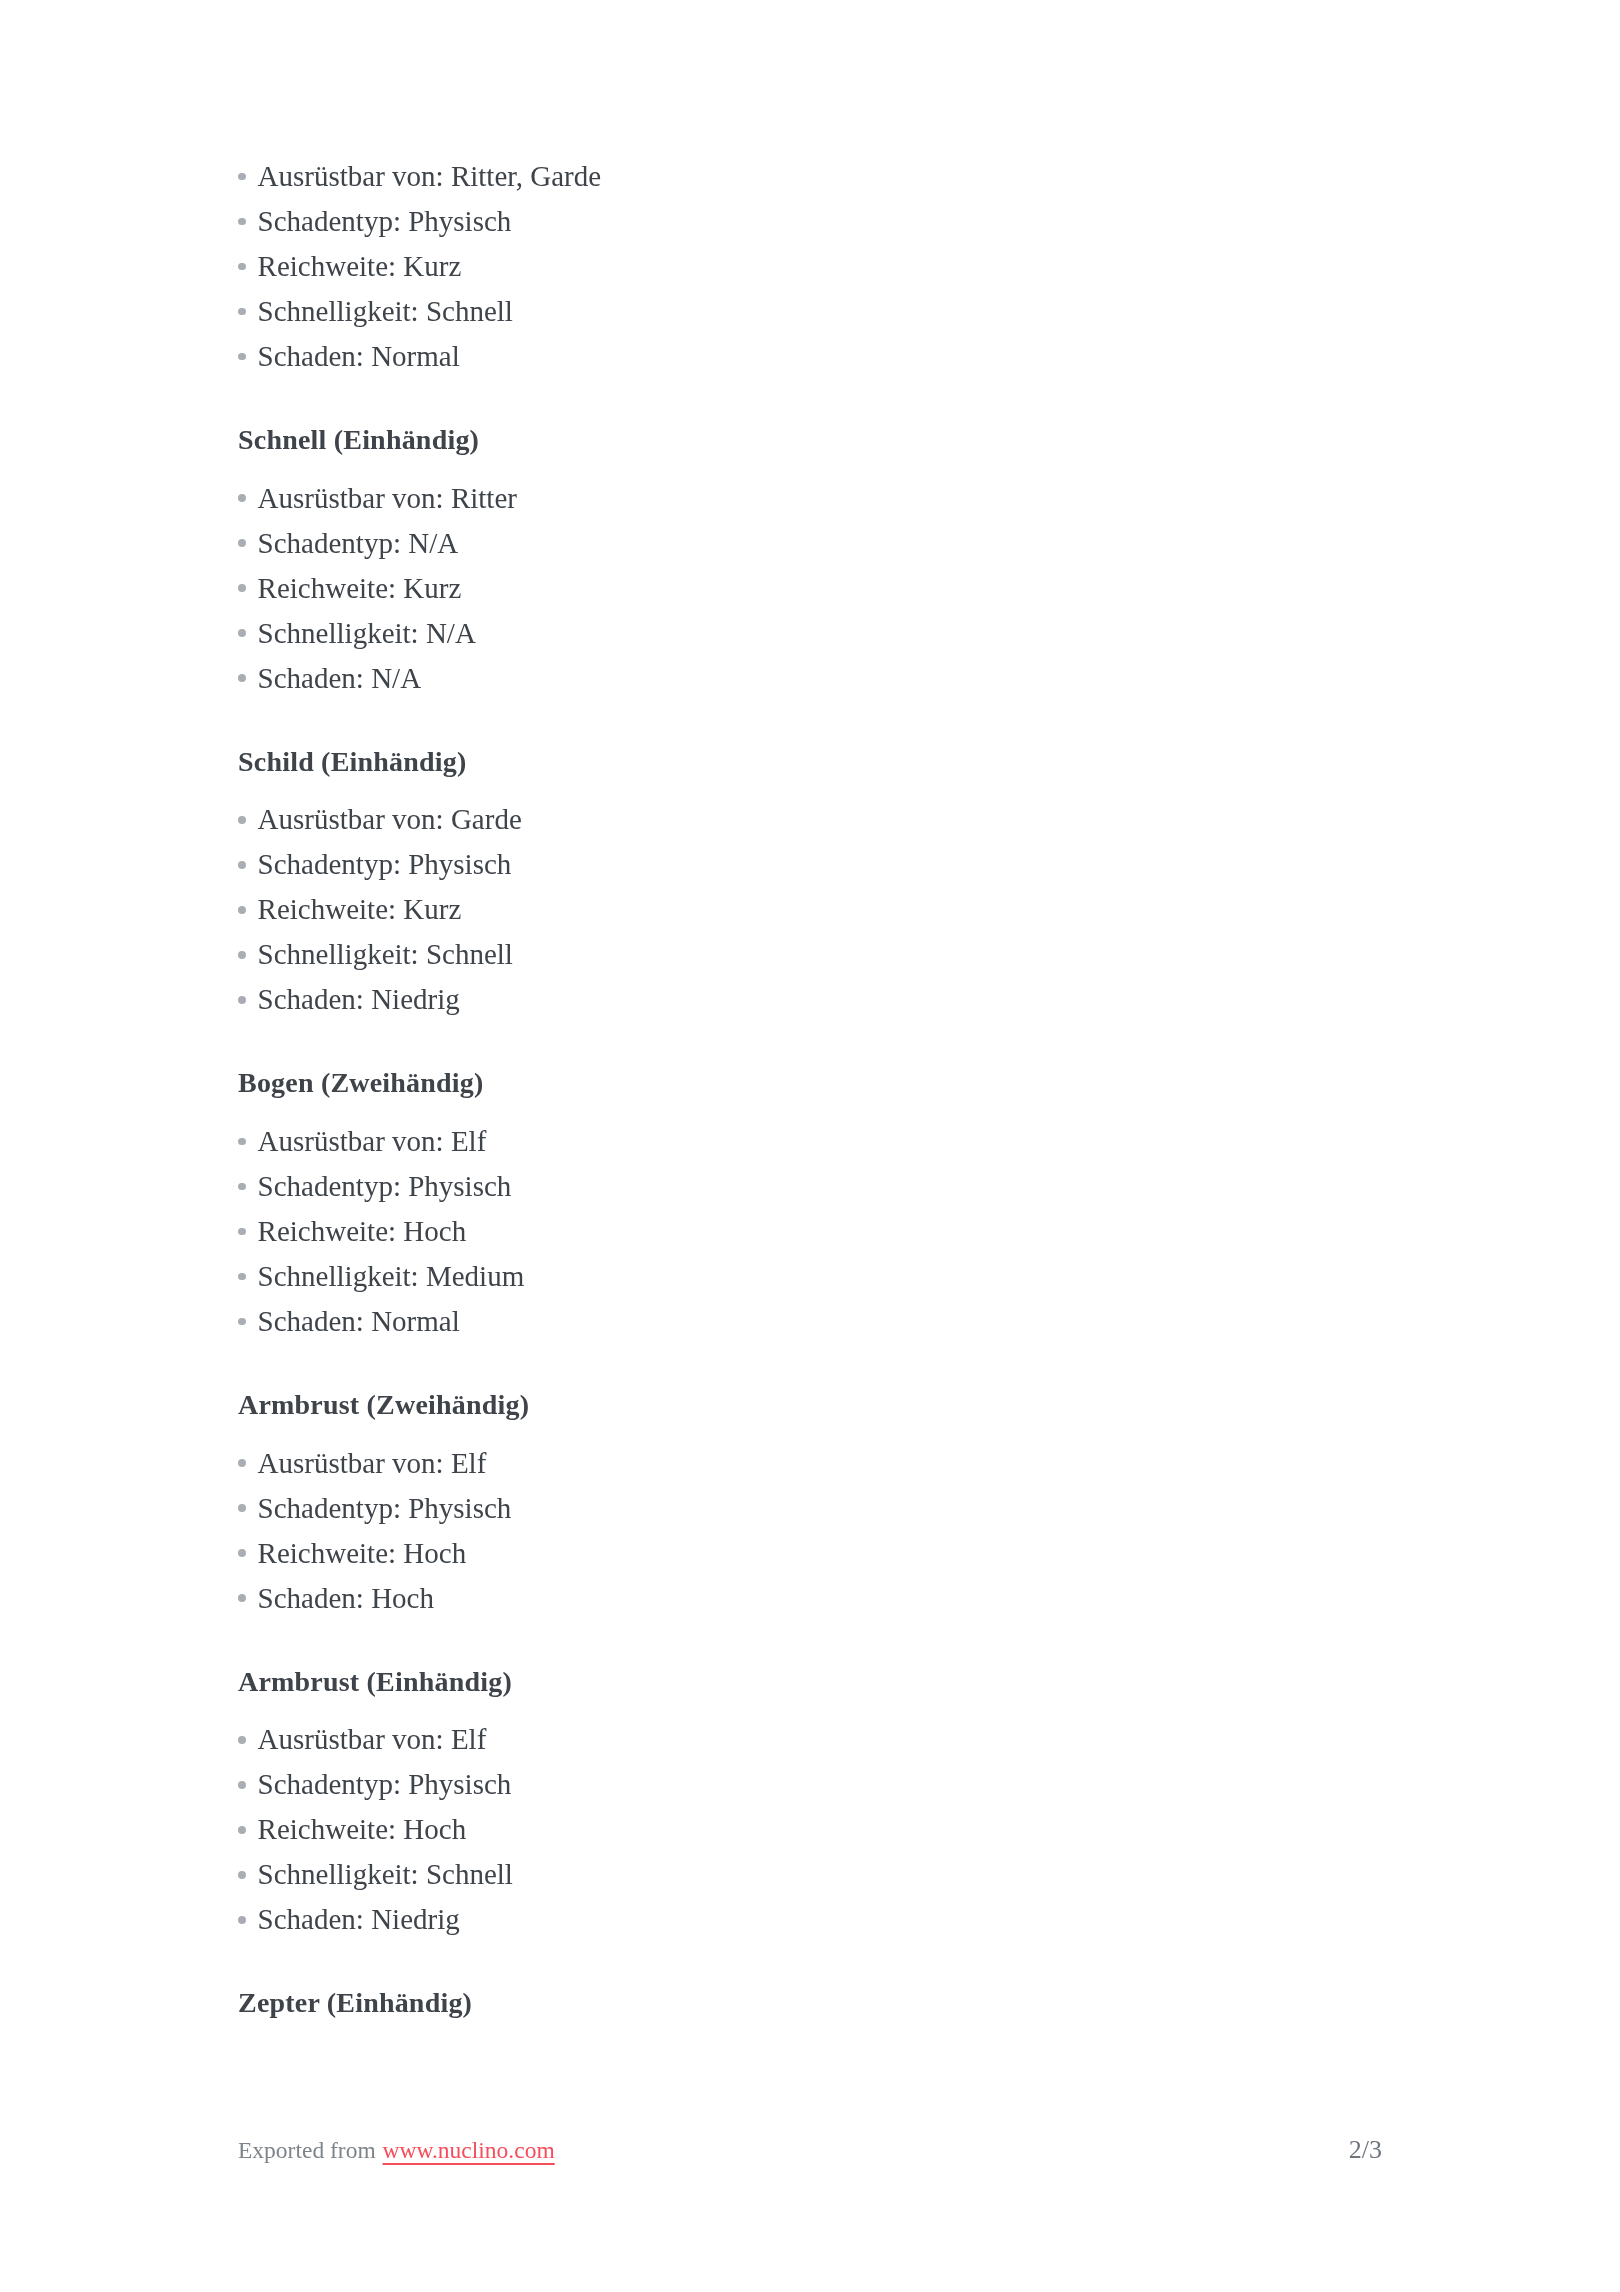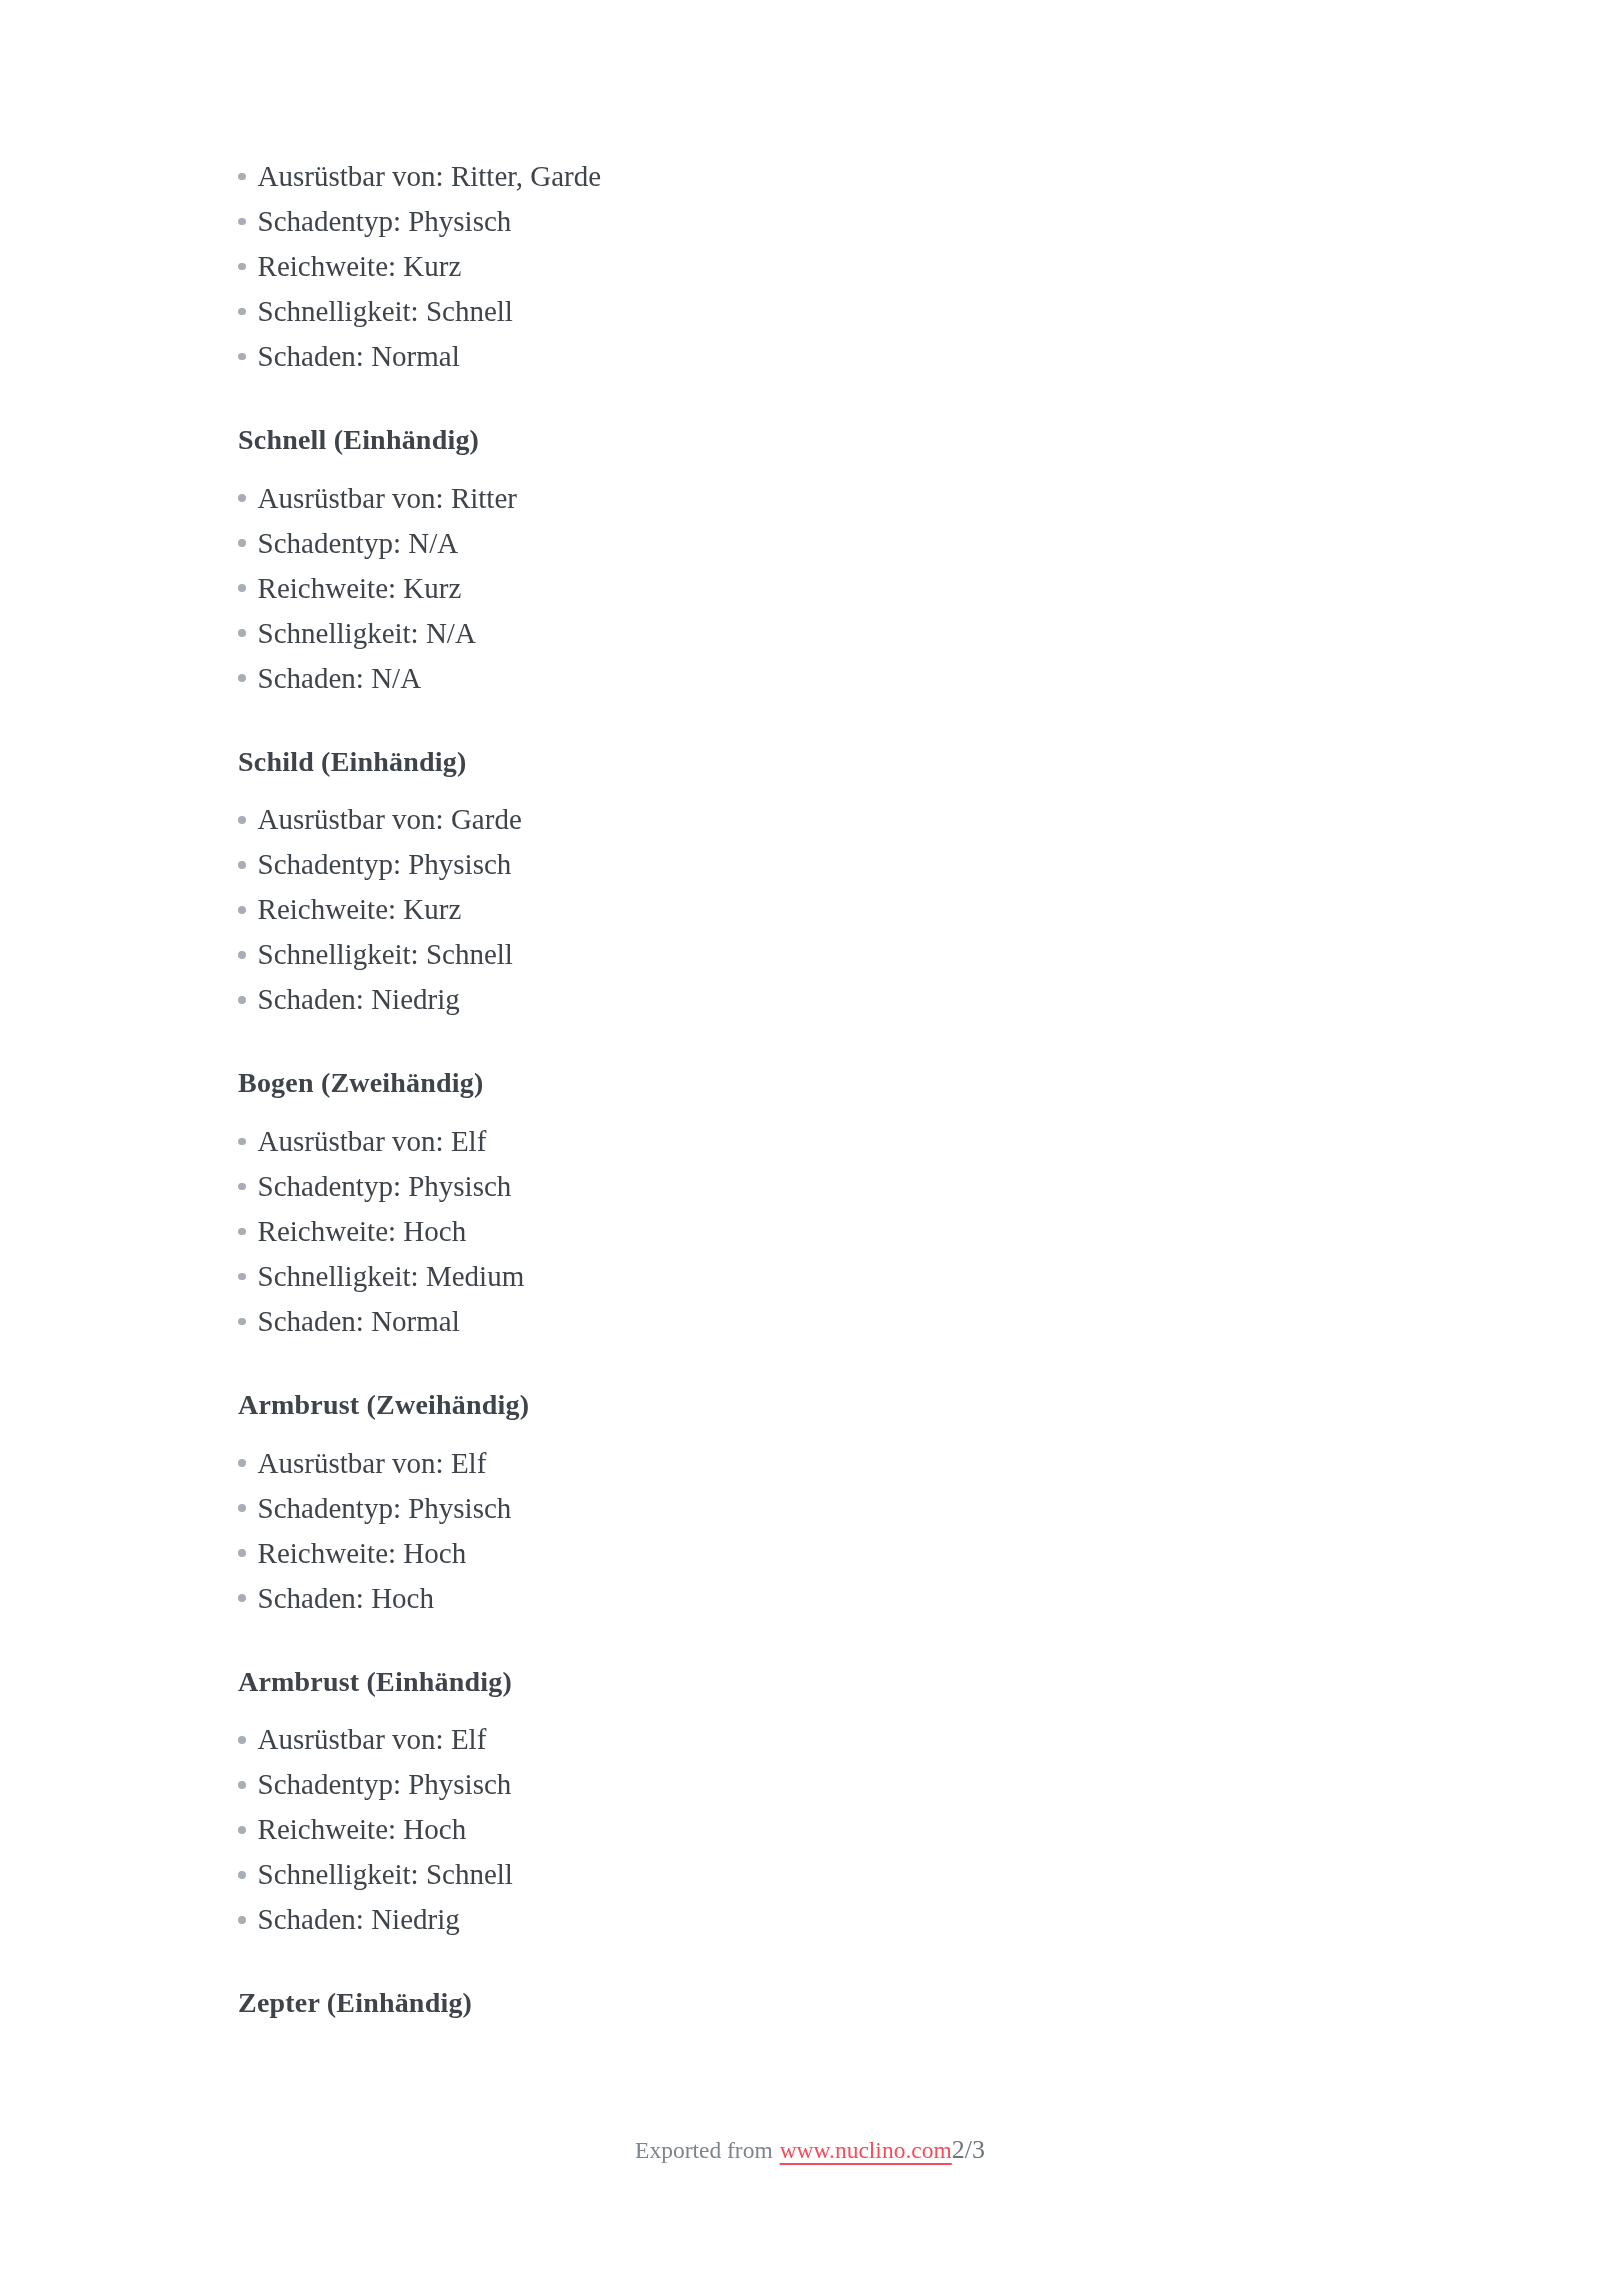--- a/index.html
+++ b/index.html
@@ -45,21 +45,21 @@
     border-radius: 50%;
     background: #a9aeb4;
     margin-right: 11.8px;
   }
   .footer {
     position: absolute;
     left: 238px;
     top: 2135px;
     width: 1144px;
     display: flex;
-    justify-content: center;
+    justify-content: space-between;
     align-items: center;
   }
   .footer-left {
     font-size: 23.5px;
     color: #7d848b;
   }
   .footer-prefix { margin-right: 6.9px; }
   .footer-link {
     color: #f74c5b;
     text-decoration: underline;

